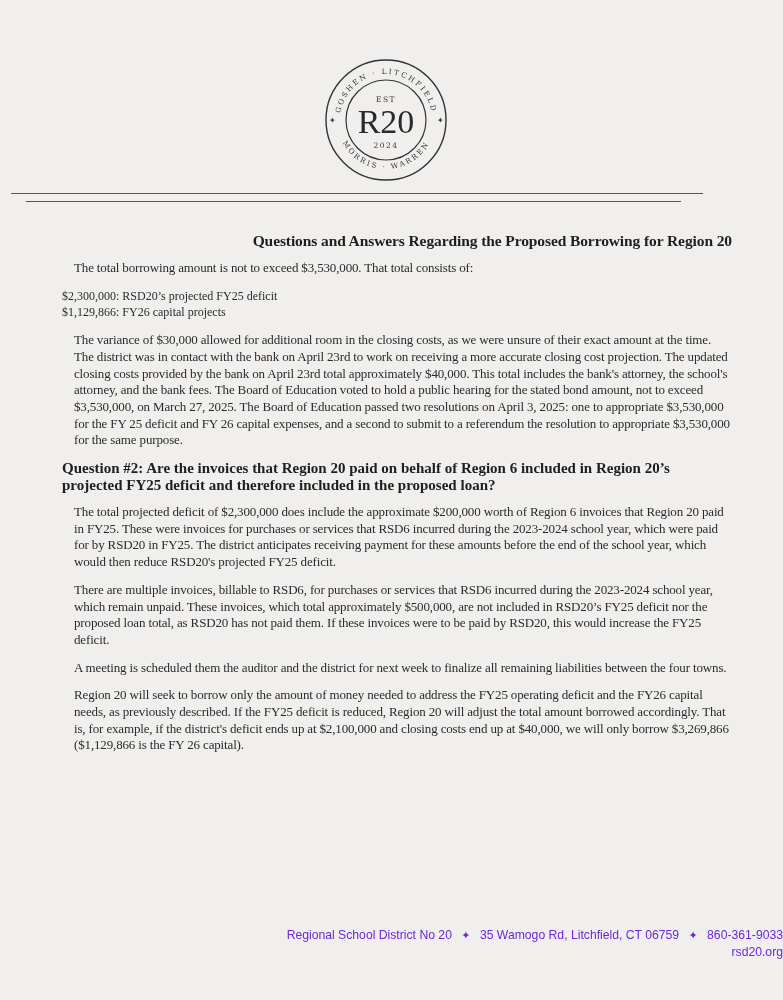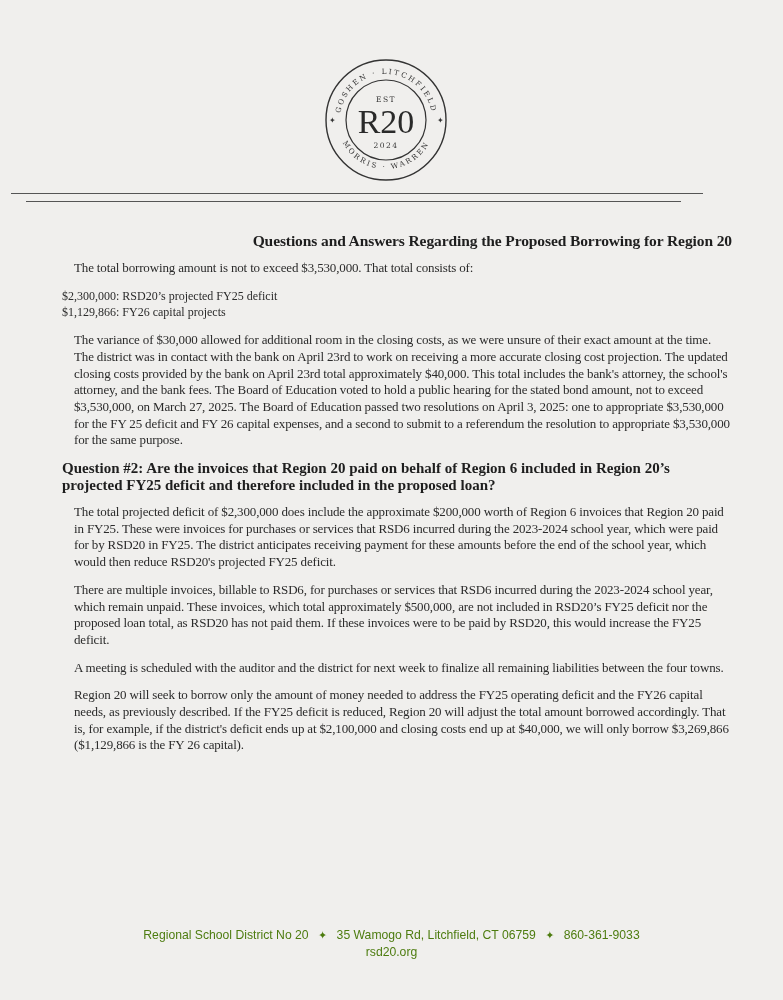--- a/index.html
+++ b/index.html
@@ -31,22 +31,22 @@
     font-weight: bold; font-size: 15px; line-height: 17px; margin: 0 0 10px 0; color: #1e1e1e;
   }
   .para {
     font-size: 13px; line-height: 16.7px; margin: 0 0 11px 12px; color: #2b2b2b;
     letter-spacing: -0.15px;
     font-family: Liberation Serif, serif;
   }
   .list { font-size: 12px; line-height: 16.7px; margin: 0 0 11px 0; color: #2b2b2b; }
   .list div { white-space: nowrap; }
   .footer {
-    position: absolute; left: 0; top: 927px; width: 783px; text-align: center;
-    font-family: "Liberation Sans", "DejaVu Sans", sans-serif; font-size: 12.2px; line-height: 17px; color: #4d7c0f;
+    position: absolute; left: 0; top: 927px; width: 783px; text-align: right;
+    font-family: "Liberation Sans", "DejaVu Sans", sans-serif; font-size: 12.2px; line-height: 17px; color: #6d28d9;
   }
   .diamond { display: inline-block; margin: 0 6px; font-size: 11px; }
 </style>
 </head>
 <body>
 
 <div class="page">
 
   <div class="logo">
     <svg viewBox="0 0 130 130">
@@ -82,21 +82,21 @@
         <div>$2,300,000: RSD20’s projected FY25 deficit</div>
         <div>$1,129,866: FY26 capital projects</div>
       </div>
       <div class="para">The variance of $30,000 allowed for additional room in the closing costs, as we were unsure of their exact amount at the time. The district was in contact with the bank on April 23rd to work on receiving a more accurate closing cost projection. The updated closing costs provided by the bank on April 23rd total approximately $40,000. This total includes the bank's attorney, the school's attorney, and the bank fees. The Board of Education voted to hold a public hearing for the stated bond amount, not to exceed $3,530,000, on March 27, 2025.  The Board of Education passed two resolutions on April 3, 2025: one to appropriate $3,530,000 for the FY 25 deficit and FY 26 capital expenses, and a second to submit to a referendum the resolution to appropriate $3,530,000 for the same purpose.</div>
     </div>
 
     <div>
       <div class="question">Question #2: Are the invoices that Region 20 paid on behalf of Region 6 included in Region 20’s projected FY25 deficit and therefore included in the proposed loan?</div>
       <div class="para">The total projected deficit of $2,300,000 does include the approximate $200,000 worth of Region 6 invoices that Region 20 paid in FY25. These were invoices for purchases or services that RSD6 incurred during the 2023-2024 school year, which were paid for by RSD20 in FY25. The district anticipates receiving payment for these amounts before the end of the school year, which would then reduce RSD20's projected FY25 deficit.</div>
       <div class="para">There are multiple invoices, billable to RSD6, for purchases or services that RSD6 incurred during the 2023-2024 school year, which remain unpaid. These invoices, which total approximately $500,000, are not included in RSD20’s FY25 deficit nor the proposed loan total, as RSD20 has not paid them. If these invoices were to be paid by RSD20, this would increase the FY25 deficit.</div>
-      <div class="para">A meeting is scheduled with the auditor and the district for next week to finalize all remaining liabilities between the four towns.</div>
+      <div class="para">A meeting is scheduled them the auditor and the district for next week to finalize all remaining liabilities between the four towns.</div>
     </div>
 
     <div>
       <div class="para">Region 20 will seek to borrow only the amount of money needed to address the FY25 operating deficit and the FY26 capital needs, as previously described.  If the FY25 deficit is reduced, Region 20 will adjust the total amount borrowed accordingly.  That is, for example, if the district's deficit ends up at $2,100,000 and closing costs end up at $40,000, we will only borrow $3,269,866 ($1,129,866 is the FY 26 capital).</div>
     </div>
   </div>
 
   <div class="footer">
     <div>
       <span>Regional School District No 20</span>

